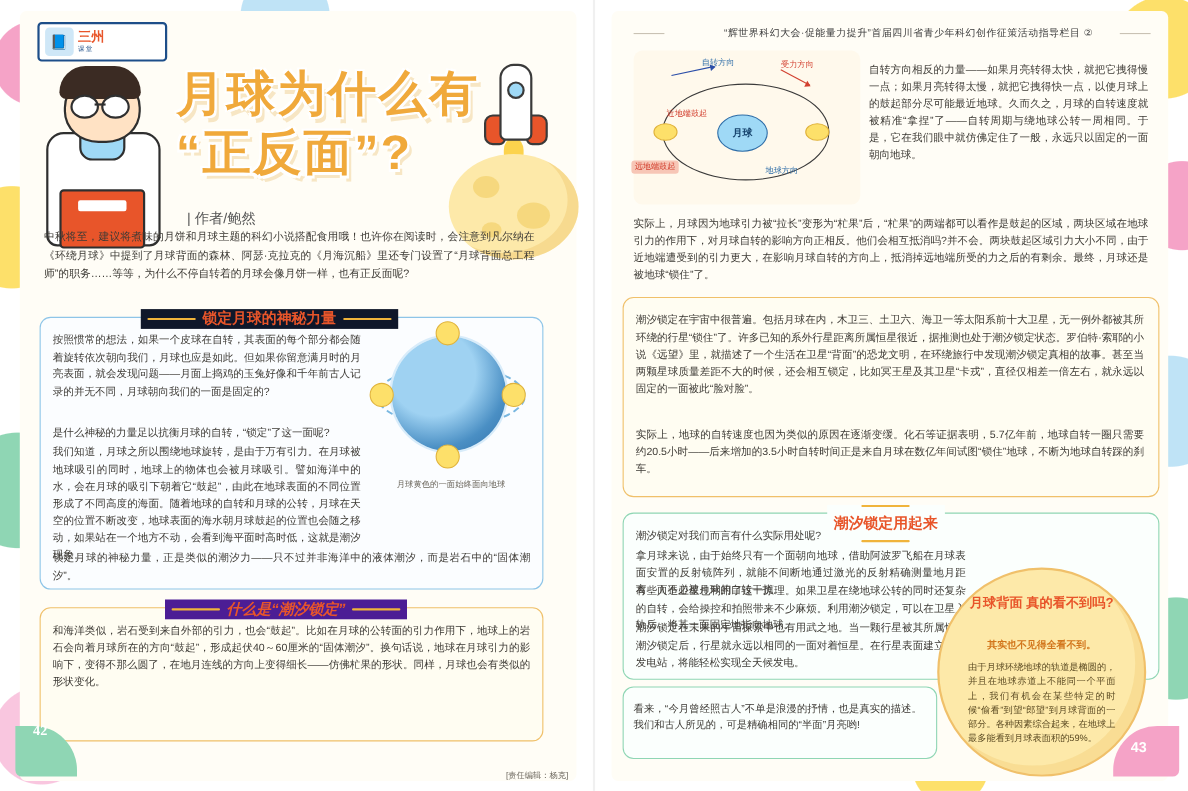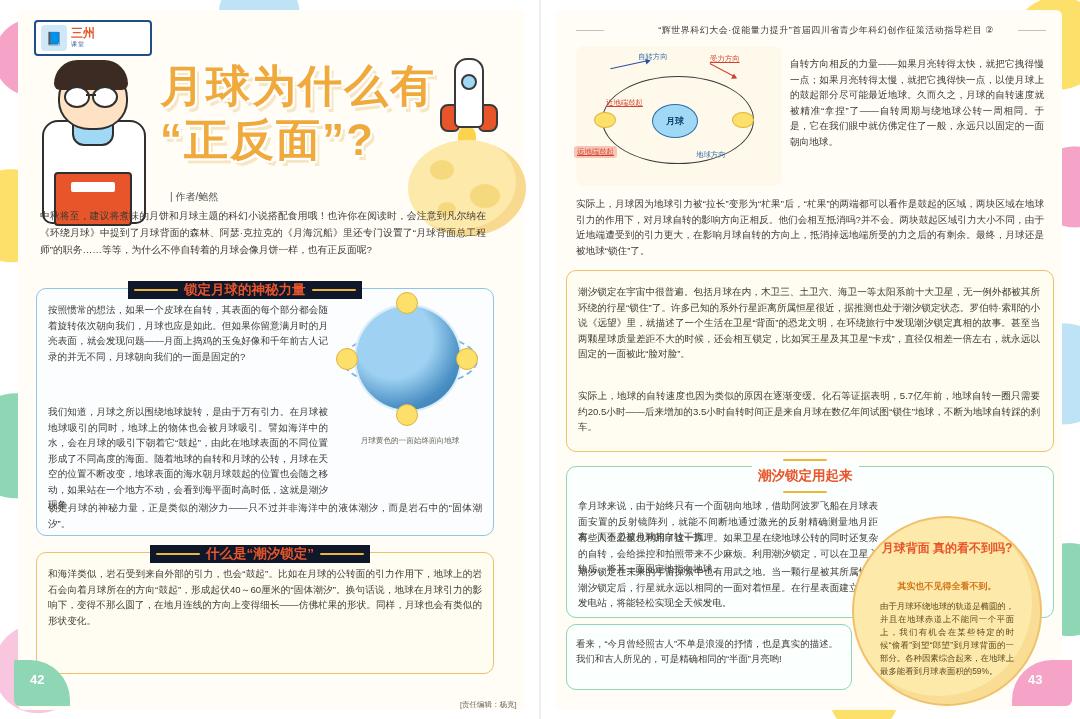--- a/index.html
+++ b/index.html
@@ -84,21 +84,21 @@
     letter-spacing:2px;line-height:1.1;
   }
   .title-2{
     margin-top:6px;font-size:44px;font-weight:bold;color:#f0a93b;
     text-shadow:
       2px 2px 0 #ffffff, -2px 2px 0 #ffffff, 2px -2px 0 #ffffff, -2px -2px 0 #ffffff,
       4px 5px 0 #f7e6c4;
     letter-spacing:2px;line-height:1.1;
   }
   .byline{
-    position:absolute;left:170px;top:190px;font-size:10px;color:#555;
+    position:absolute;left:170px;top:190px;font-size:13px;color:#555;
   }
 
   
   .rocket{position:absolute;left:432px;top:48px;width:70px;height:110px;}
   .rk-body{position:absolute;left:22px;top:10px;width:26px;height:66px;background:#ffffff;border:2px solid #3a3a3a;border-radius:13px 13px 6px 6px;}
   .rk-win{position:absolute;left:29px;top:26px;width:12px;height:12px;border-radius:50%;background:#9fd9f6;border:2px solid #3a3a3a;}
   .rk-fin-l{position:absolute;left:8px;top:56px;width:16px;height:24px;background:#e8552a;border:2px solid #3a3a3a;border-radius:8px 0 6px 8px;}
   .rk-fin-r{position:absolute;left:46px;top:56px;width:16px;height:24px;background:#e8552a;border:2px solid #3a3a3a;border-radius:0 8px 8px 6px;}
   .rk-flame{position:absolute;left:26px;top:78px;width:18px;height:26px;background:#fcd34d;border-radius:50% 50% 60% 60%;}
 
@@ -172,21 +172,21 @@
     display:flex;align-items:center;justify-content:center;
     font-size:9px;color:#14416b;font-weight:bold;
   }
   .dg-moon{
     position:absolute;width:20px;height:14px;border-radius:50%;
     background:#fde06a;border:1.2px solid #e0b33c;
   }
   .dg-moon.a{left:18px;top:66px;}
   .dg-moon.b{left:156px;top:66px;}
   .dg-lbl{position:absolute;font-size:7.4px;color:#2f4f7a;white-space:nowrap;}
-  .dg-lbl.red{color:#d23f2e;text-decoration:underline;}
+  .dg-lbl.red{color:#d23f2e;}
   .dg-lbl.blue{color:#2f6ea8;}
   .arrow{position:absolute;height:1.2px;background:#d23f2e;}
   .arrow:after{content:"";position:absolute;right:-1px;top:-2.5px;border-left:5px solid #d23f2e;border-top:3px solid transparent;border-bottom:3px solid transparent;}
   .arrow.b{background:#2b4ea8;}
   .arrow.b:after{border-left-color:#2b4ea8;}
 
   
   .callout{
     position:absolute;left:852px;top:516px;width:186px;height:186px;border-radius:50%;
     background:#fde9a9;border:2px solid #f0c06a;
@@ -212,21 +212,21 @@
   }
   .endnote-box{
     position:absolute;left:566px;top:624px;width:284px;height:64px;
     border:1.4px solid #8fd6b4;border-radius:10px;background:#fbfffd;
   }
 
   
   .pgnum{
     position:absolute;font-size:13px;font-weight:bold;color:#ffffff;
   }
-  .pg-left{left:30px;top:672px;}
+  .pg-left{left:30px;top:656px;font-family:Liberation Serif, serif;}
   .pg-right{left:1028px;top:672px;}
   .pg-left-bg{position:absolute;left:14px;top:660px;width:56px;height:46px;background:#8fd6b4;border-radius:0 40px 0 6px;}
   .pg-right-bg{position:absolute;left:1012px;top:660px;width:60px;height:46px;background:#f5a3c7;border-radius:40px 0 6px 0;}
 
   .editor-note{
     position:absolute;left:460px;top:700px;width:160px;text-align:left;
     font-size:7.5px;color:#6b665c;
   }
   .spine{position:absolute;left:539px;top:0;width:2px;height:719px;background:rgba(0,0,0,.06);}
 </style>
@@ -290,35 +290,36 @@
   <div class="lead">中秋将至，建议将煮味的月饼和月球主题的科幻小说搭配食用哦！也许你在阅读时，会注意到凡尔纳在《环绕月球》中提到了月球背面的森林、阿瑟·克拉克的《月海沉船》里还专门设置了“月球背面总工程师”的职务……等等，为什么不停自转着的月球会像月饼一样，也有正反面呢?</div>
 
   <div class="box blue" style="left:36px;top:288px;width:456px;height:246px;"></div>
   <div class="sec-head" style="left:128px;top:281px;background:#0f172a;padding:0 6px;">
     <span class="dash"></span>
     <span>锁定月球的神秘力量</span>
     <span class="dash"></span>
   </div>
 
   <div class="para" style="left:48px;top:302px;width:280px;">按照惯常的想法，如果一个皮球在自转，其表面的每个部分都会随着旋转依次朝向我们，月球也应是如此。但如果你留意满月时的月亮表面，就会发现问题——月面上捣鸡的玉兔好像和千年前古人记录的并无不同，月球朝向我们的一面是固定的?</div>
+  <div class="para" style="left:48px;top:386px;width:280px;">是什么神秘的力量足以抗衡月球的自转，“锁定”了这一面呢?</div>
   <div class="para" style="left:48px;top:404px;width:280px;">我们知道，月球之所以围绕地球旋转，是由于万有引力。在月球被地球吸引的同时，地球上的物体也会被月球吸引。譬如海洋中的水，会在月球的吸引下朝着它“鼓起”，由此在地球表面的不同位置形成了不同高度的海面。随着地球的自转和月球的公转，月球在天空的位置不断改变，地球表面的海水朝月球鼓起的位置也会随之移动，如果站在一个地方不动，会看到海平面时高时低，这就是潮汐现象。</div>
   <div class="para" style="left:48px;top:500px;width:434px;">锁定月球的神秘力量，正是类似的潮汐力——只不过并非海洋中的液体潮汐，而是岩石中的“固体潮汐”。</div>
 
   <div class="moon-ill">
     <div class="bulge"></div>
     <div class="earth"></div>
     <div class="m m1"></div>
       <div class="m m2"></div>
       <div class="m m3"></div>
       <div class="m m4"></div>
   </div>
   <div class="ill-cap">月球黄色的一面始终面向地球</div>
 
   <div class="box" style="left:36px;top:552px;width:456px;height:120px;"></div>
-  <div class="sec-head" style="left:150px;top:545px;background:#0f172a;padding:0 6px;">
+  <div class="sec-head" style="left:150px;top:545px;background:#4c1d95;padding:0 6px;font-style:italic;">
     <span class="dash"></span>
     <span>什么是“潮汐锁定”</span>
     <span class="dash"></span>
   </div>
   <div class="para" style="left:48px;top:566px;width:434px;">和海洋类似，岩石受到来自外部的引力，也会“鼓起”。比如在月球的公转面的引力作用下，地球上的岩石会向着月球所在的方向“鼓起”，形成起伏40～60厘米的“固体潮汐”。换句话说，地球在月球引力的影响下，变得不那么圆了，在地月连线的方向上变得细长——仿佛杧果的形状。同样，月球也会有类似的形状变化。</div>
 
   <div class="pg-left-bg"></div>
   <div class="pgnum pg-left">42</div>
 
   <div class="diagram">
@@ -341,20 +342,21 @@
   <div class="box" style="left:566px;top:270px;width:486px;height:180px;"></div>
   <div class="para" style="left:578px;top:284px;width:462px;">潮汐锁定在宇宙中很普遍。包括月球在内，木卫三、土卫六、海卫一等太阳系前十大卫星，无一例外都被其所环绕的行星“锁住”了。许多已知的系外行星距离所属恒星很近，据推测也处于潮汐锁定状态。罗伯特·索耶的小说《远望》里，就描述了一个生活在卫星“背面”的恐龙文明，在环绕旅行中发现潮汐锁定真相的故事。甚至当两颗星球质量差距不大的时候，还会相互锁定，比如冥王星及其卫星“卡戎”，直径仅相差一倍左右，就永远以固定的一面被此“脸对脸”。</div>
   <div class="para" style="left:578px;top:388px;width:462px;">实际上，地球的自转速度也因为类似的原因在逐渐变缓。化石等证据表明，5.7亿年前，地球自转一圈只需要约20.5小时——后来增加的3.5小时自转时间正是来自月球在数亿年间试图“锁住”地球，不断为地球自转踩的刹车。</div>
 
   <div class="box green" style="left:566px;top:466px;width:486px;height:150px;"></div>
   <div class="sec-head" style="left:752px;top:459px;background:#fbfffd;padding:0 6px;flex-direction:column;">
     <span class="dash"></span>
     <span>潮汐锁定用起来</span>
     <span class="dash"></span>
   </div>
+  <div class="para" style="left:578px;top:480px;width:300px;">潮汐锁定对我们而言有什么实际用处呢?</div>
   <div class="para" style="left:578px;top:498px;width:300px;">拿月球来说，由于始终只有一个面朝向地球，借助阿波罗飞船在月球表面安置的反射镜阵列，就能不间断地通过激光的反射精确测量地月距离，而不必被月球的自转干扰。</div>
   <div class="para" style="left:578px;top:530px;width:300px;">有些人造卫星也利用了这一原理。如果卫星在绕地球公转的同时还复杂的自转，会给操控和拍照带来不少麻烦。利用潮汐锁定，可以在卫星入轨后，将其一面固定地指向地球。</div>
   <div class="para" style="left:578px;top:564px;width:300px;">潮汐锁定在未来的宇宙探索中也有用武之地。当一颗行星被其所属恒星潮汐锁定后，行星就永远以相同的一面对着恒星。在行星表面建立光能发电站，将能轻松实现全天候发电。</div>
 
   <div class="endnote-box"></div>
   <div class="endnote">看来，“今月曾经照古人”不单是浪漫的抒情，也是真实的描述。我们和古人所见的，可是精确相同的“半面”月亮哟!</div>
 
   <div class="callout">
     <div class="c-title">月球背面
 真的看不到吗?</div>

